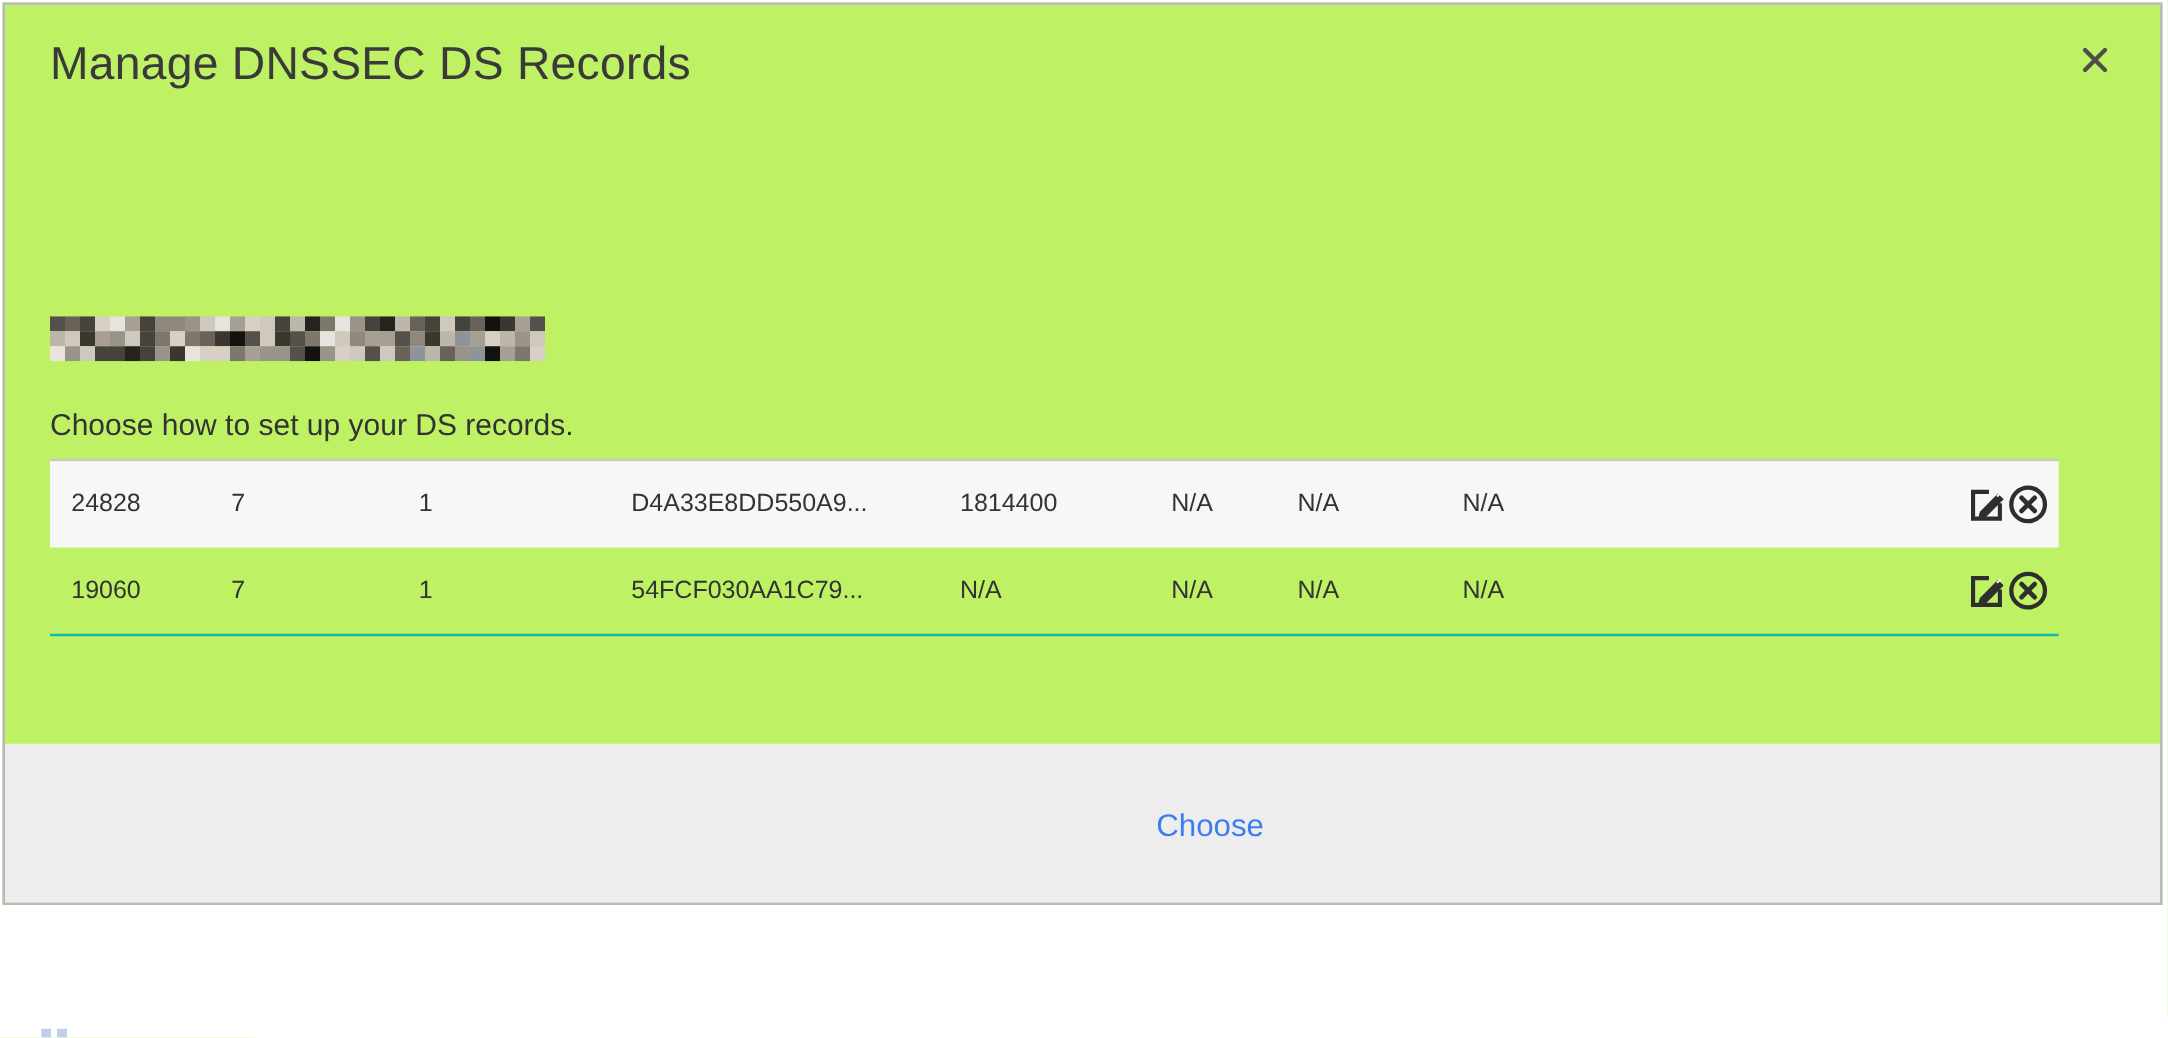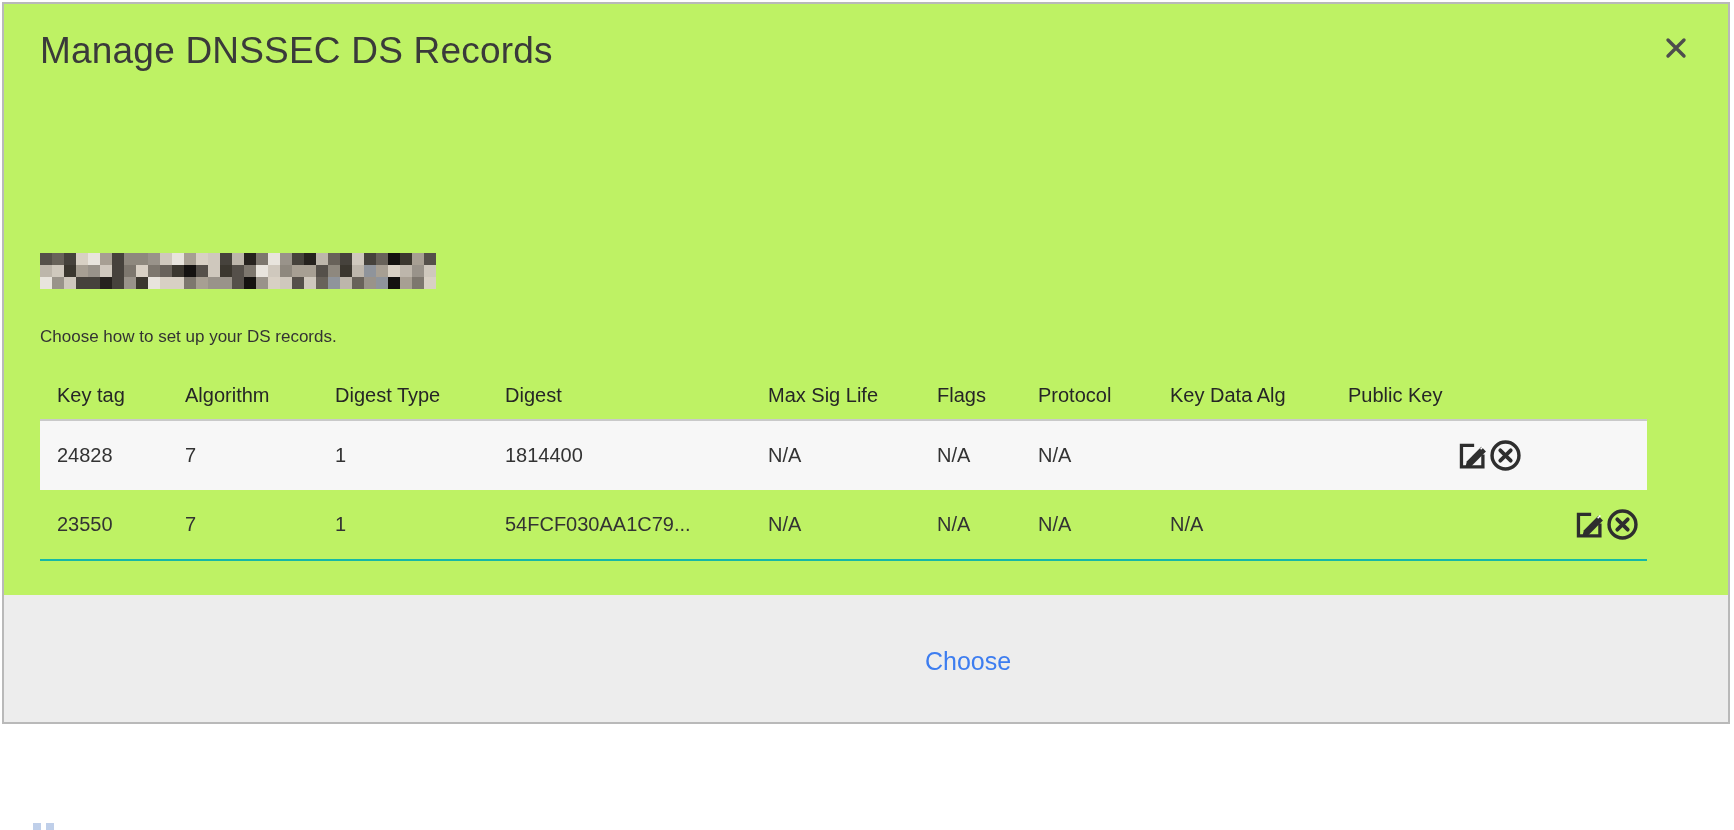--- a/index.html
+++ b/index.html
@@ -30,21 +30,21 @@
   .redacted {
     position:absolute; left:36px; top:249px;
     width:396px; height:36px;
     display:grid; grid-template-columns:repeat(33,12px);
     grid-auto-rows:12px;
     overflow:hidden;
   }
   .redacted span { display:block; width:12px; height:12px; }
   .subtitle {
     position:absolute; left:36px; top:323px;
-    font-size:17px; color:#333333;
+    font-size:24px; color:#333333;
   }
   .ds-table {
     position:absolute; left:36px; top:363px;
     width:1607px;
   }
   .thead, .trow {
     display:grid;
     grid-template-columns:145px 150px 170px 263px 169px 101px 132px 178px 182px 117px;
   }
   .thead {
@@ -227,38 +227,27 @@
       <span style="background: rgb(143, 148, 155);"></span>
       <span style="background: rgb(20, 18, 16);"></span>
       <span style="background: rgb(167, 159, 147);"></span>
       <span style="background: rgb(125, 119, 110);"></span>
       <span style="background: rgb(216, 208, 196);"></span>
     </div>
 
   <p class="subtitle">Choose how to set up your DS records.</p>
 
   <div class="ds-table">
-    <div class="thead">
-      <span>Key tag</span>
-      <span>Algorithm</span>
-      <span>Digest Type</span>
-      <span>Digest</span>
-      <span>Max Sig Life</span>
-      <span>Flags</span>
-      <span>Protocol</span>
-      <span>Key Data Alg</span>
-      <span>Public Key</span>
-      <span></span>
-    </div>
     <div class="tbody">
 
       <div class="trow stripe">
         <span>24828</span>
         <span>7</span>
         <span>1</span>
+        <span>D4A33E8DD550A9...</span>
         <span>1814400</span>
         <span>N/A</span>
         <span>N/A</span>
         <span>N/A</span>
         <span></span>
         <span class="actions-cell">
           <button class="icon-btn">
             <svg width="33" height="33" viewBox="0 0 26 26">
               <path d="M21.2 12.3 V22 H4.3 V5.1 h10" fill="none" stroke="#2e2e2e" stroke-width="2.6"></path>
               <path d="M8.6 17.6 l-1.3 4.9 4.9-1.3 L23.6 9.8 l-3.6-3.6 z" fill="#2e2e2e"></path>
@@ -268,21 +257,21 @@
           <button class="icon-btn">
             <svg width="33" height="33" viewBox="0 0 26 26">
               <circle cx="13" cy="13" r="10.6" fill="none" stroke="#2e2e2e" stroke-width="2.7"></circle>
               <path d="M8.9 8.9 L17.1 17.1 M17.1 8.9 L8.9 17.1" stroke="#2e2e2e" stroke-width="3" stroke-linecap="round" fill="none"></path>
             </svg>
           </button>
         </span>
       </div>
 
       <div class="trow">
-        <span>23550</span>
+        <span>19060</span>
         <span>7</span>
         <span>1</span>
         <span>54FCF030AA1C79...</span>
         <span>N/A</span>
         <span>N/A</span>
         <span>N/A</span>
         <span>N/A</span>
         <span></span>
         <span class="actions-cell">
           <button class="icon-btn">

